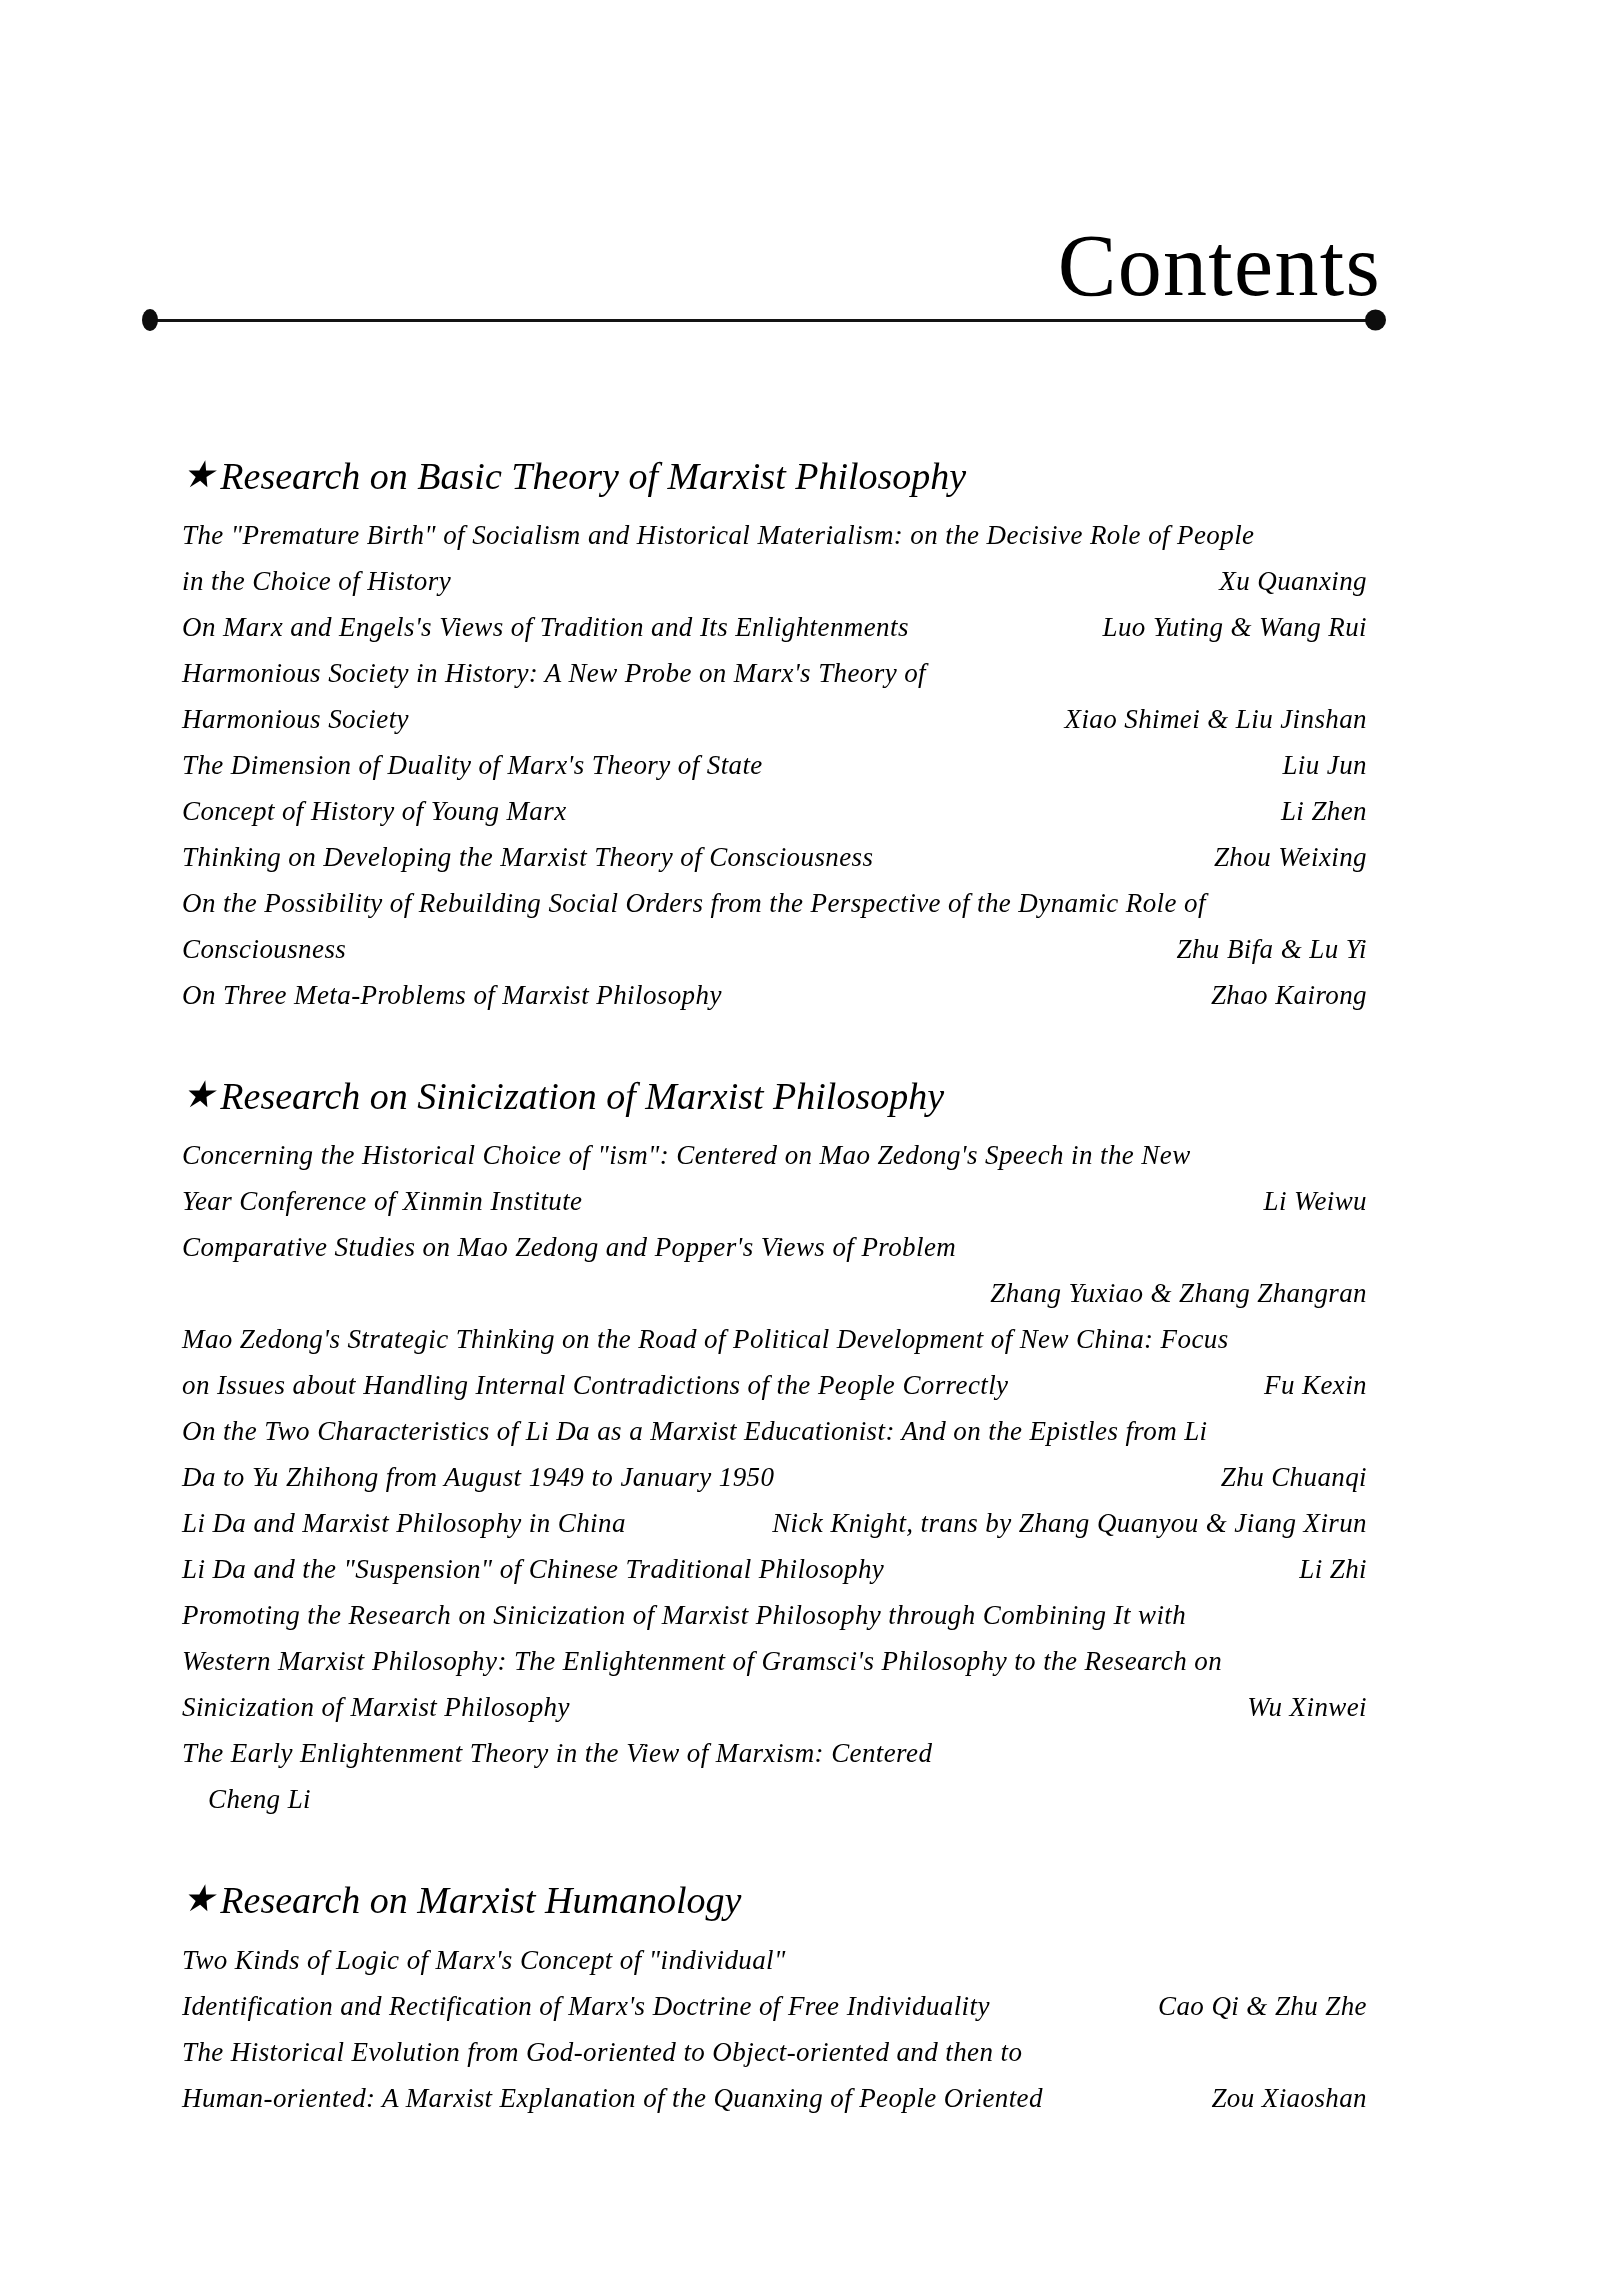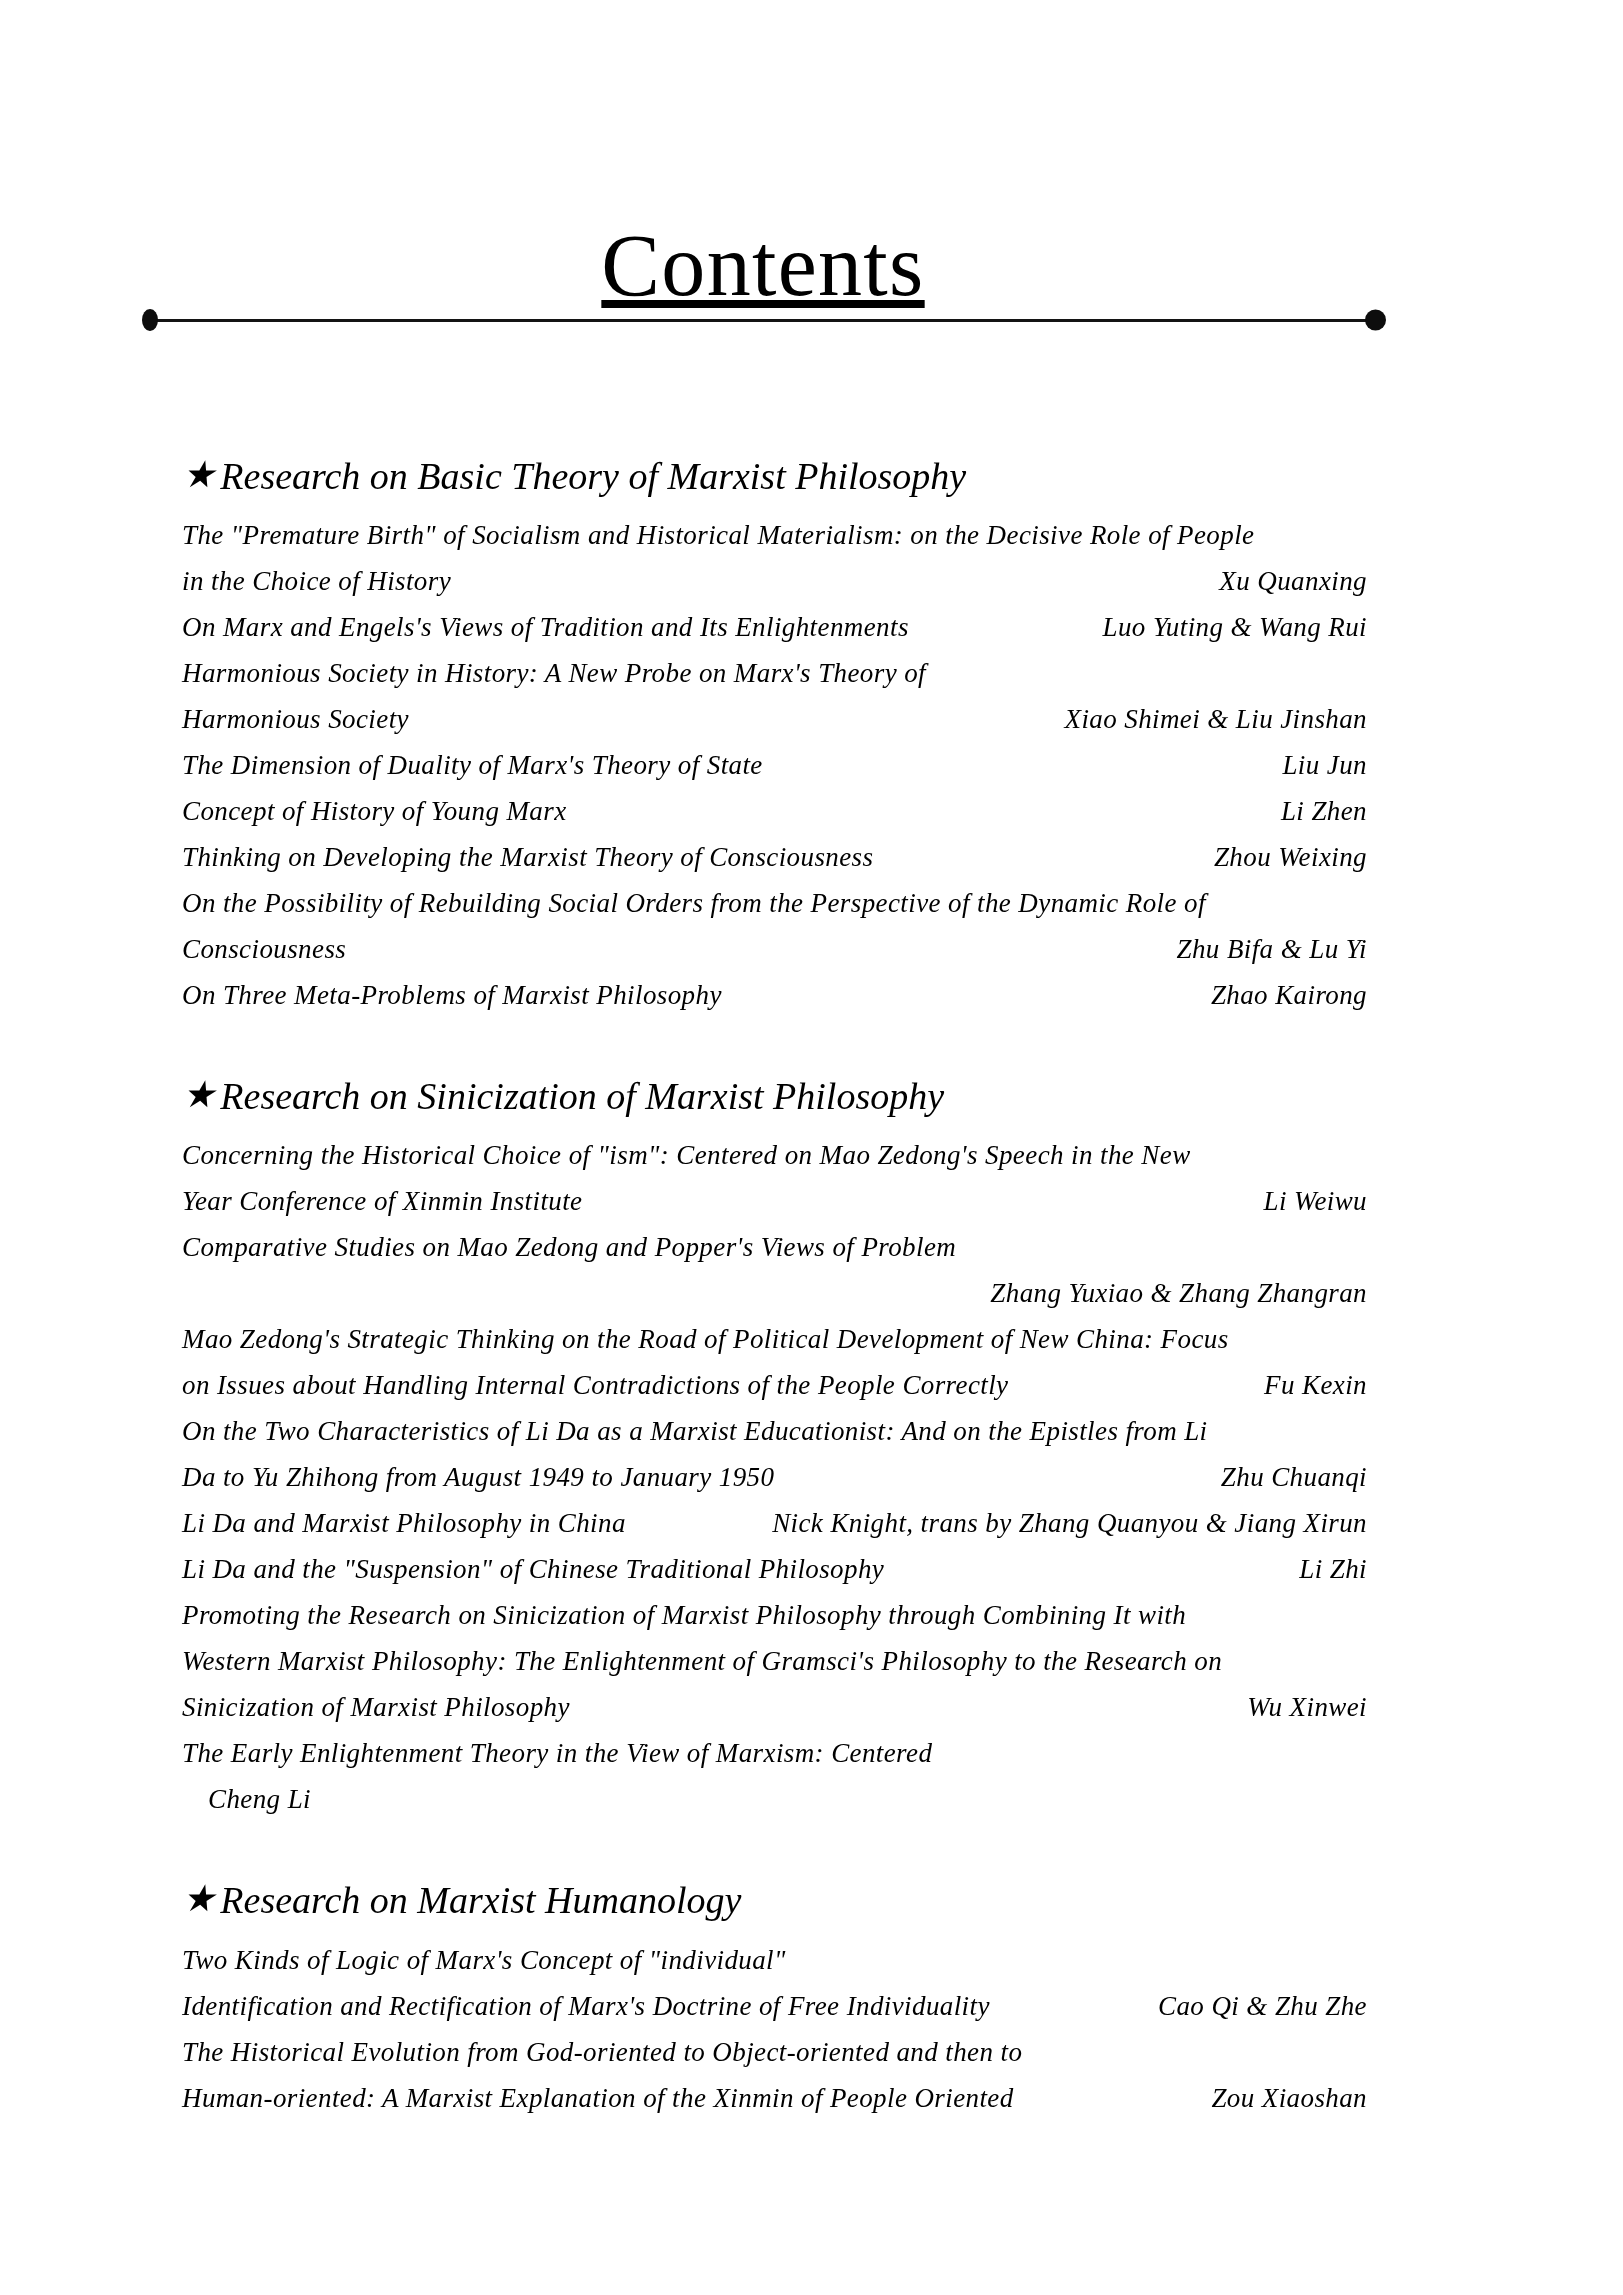--- a/index.html
+++ b/index.html
@@ -19,23 +19,22 @@
   .header {
     position: absolute;
     left: 145px; top: 222px;
     width: 1236px; height: 131px;
   }
   .title {
     margin: 0;
     font-size: 88px;
     line-height: 1;
     font-weight: normal;
-    text-align: center;
+    text-align: right;
     letter-spacing: 1.3px;
-    text-decoration: underline;
   }
   .rule {
     position: absolute;
     left: 0; right: 0; top: 97px;
     height: 2.6px;
     background: #141414;
   }
   .dot {
     position: absolute;
     top: 50%;
@@ -212,20 +211,20 @@
           </div>
           <div class="row">
             <span class="line-title">Identification and Rectification of Marx's Doctrine of Free Individuality</span>
             <span class="line-author">Cao Qi &amp; Zhu Zhe</span>
           </div>
           <div class="row">
             <span class="line-title">The Historical Evolution from God-oriented to Object-oriented and then to</span>
             <span class="line-author"></span>
           </div>
           <div class="row">
-            <span class="line-title">Human-oriented: A Marxist Explanation of the Xinmin of People Oriented</span>
+            <span class="line-title">Human-oriented: A Marxist Explanation of the Quanxing of People Oriented</span>
             <span class="line-author">Zou Xiaoshan</span>
           </div>
         </div>
       </section>
     </main>
 </div>
 
 
 </body></html>

